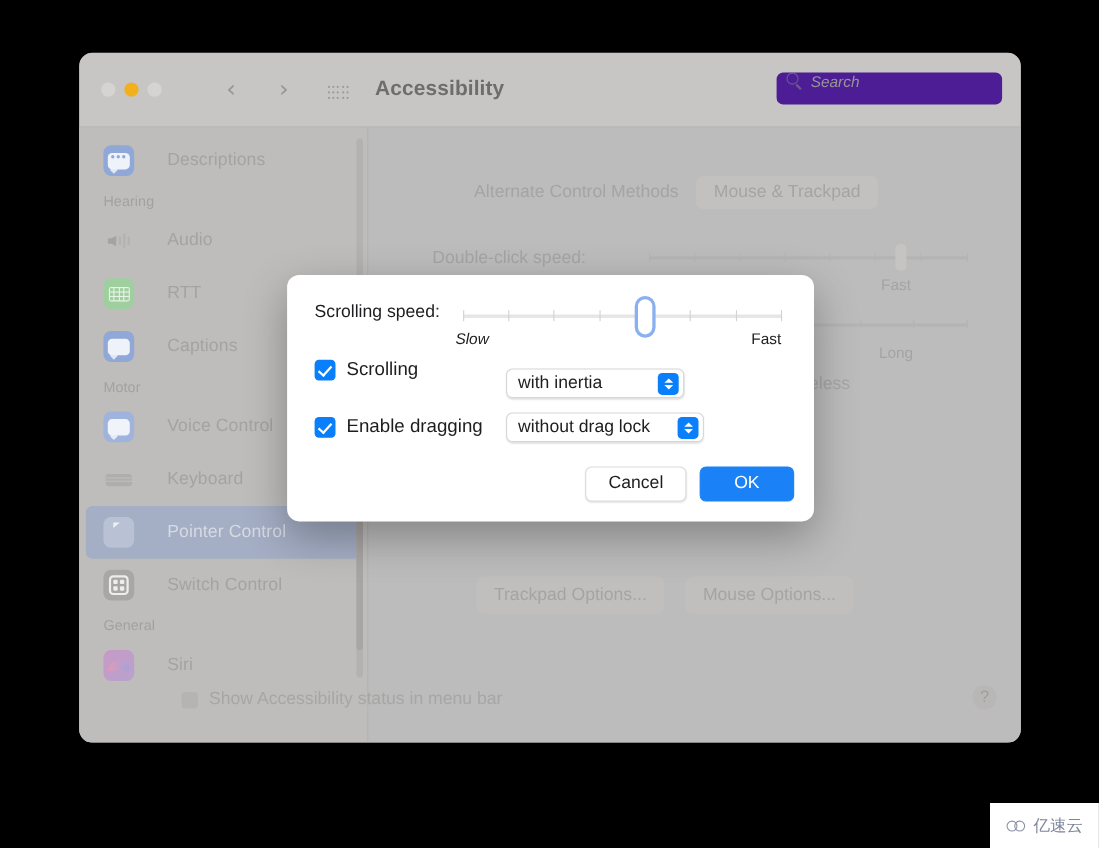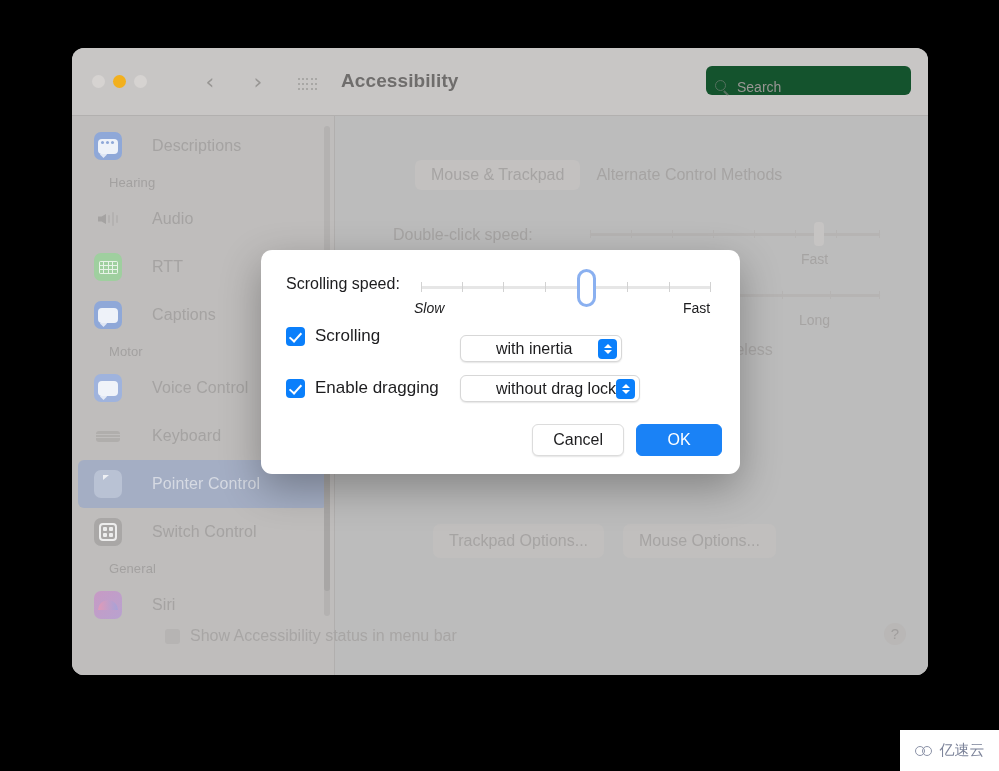--- a/index.html
+++ b/index.html
@@ -52,24 +52,25 @@
 
   .win-title {
     position: absolute; left: 269px; top: 22px;
     font-size: 19px; font-weight: bold; color: #6f6d6c;
     letter-spacing: .1px;
   }
 
   .searchbox {
     position: absolute; right: 17px; top: 18px;
     width: 205px; height: 29px;
-    background: #14532d;
+    background: #4c1d95;
     border-radius: 6px;
-    display: flex; align-items: flex-end;
+    display: flex; align-items: flex-start;
     padding-left: 9px;
+    font-style: italic;
   }
   .search-ico { width: 15px; height: 15px; position: relative; margin-right: 7px; opacity: .55; }
   .search-ico .ring {
     position: absolute; left: 0; top: 0;
     width: 11px; height: 11px; border: 1.6px solid #8b8987; border-radius: 50%;
   }
   .search-ico .stem {
     position: absolute; left: 9px; top: 9.5px;
     width: 6px; height: 1.6px; background: #8b8987;
     transform: rotate(45deg); transform-origin: left center;
@@ -85,21 +86,20 @@
     width: 263px; height: 100%;
     background: #bfbdbc;
     border-right: 1px solid #b1afae;
     padding-top: 6px;
     overflow: hidden;
   }
   .sb-group {
     font-size: 13px; color: #a3a1a0;
     padding: 5px 0 5px 22px;
     letter-spacing: .1px;
-    margin-left: 15px;
   }
   .sb-item {
     position: relative;
     display: flex; align-items: center;
     height: 48px;
     margin: 0 6px;
     padding-left: 16px;
     border-radius: 6px;
     gap: 18px;
   }
@@ -260,21 +260,21 @@
     height: 27px;
     background: #fff;
     border: 1px solid #d7d7d7;
     border-radius: 6px;
     box-shadow: 0 1px 1.5px rgba(0,0,0,.10);
     display: flex; align-items: center;
     padding: 0 4px 0 10px;
   }
   .pop-scroll { left: 199px; top: 85px; width: 162px; }
   .pop-drag   { left: 199px; top: 125px; width: 180px; }
-  .pop-value { font-size: 16px; color: #1d1d1f; white-space: nowrap; margin-left: 25px; }
+  .pop-value { font-size: 16px; color: #1d1d1f; white-space: nowrap; }
   .pop-arrows {
     margin-left: auto;
     width: 19px; height: 20px; border-radius: 4px;
     background: #0a7ffb;
     display: flex; flex-direction: column;
     align-items: center; justify-content: center;
     gap: 2px; flex: 0 0 auto;
   }
   .pop-arrows i { display:block; width:0;height:0; }
   .pop-arrows .up { border-left:4px solid transparent;border-right:4px solid transparent;border-bottom:4px solid #fff; }
@@ -447,22 +447,22 @@
         </div>
 
         <div class="sb-scroll">
             <i></i>
           </div>
       </div>
 
       <div class="main">
 
         <div class="segmented">
+          <div class="seg">Alternate Control Methods</div>
           <div class="seg active">Mouse &amp; Trackpad</div>
-          <div class="seg">Alternate Control Methods</div>
         </div>
 
         <div class="row-label lbl-dbl">Double-click speed:</div>
 
         <div class="slider-track trk-dbl">
           <span class="tick" style="left:0"></span>
           <span class="tick" style="left:41px"></span>
           <span class="tick" style="left:82px"></span>
           <span class="tick" style="left:123px"></span>
           <span class="tick" style="left:164px"></span>

